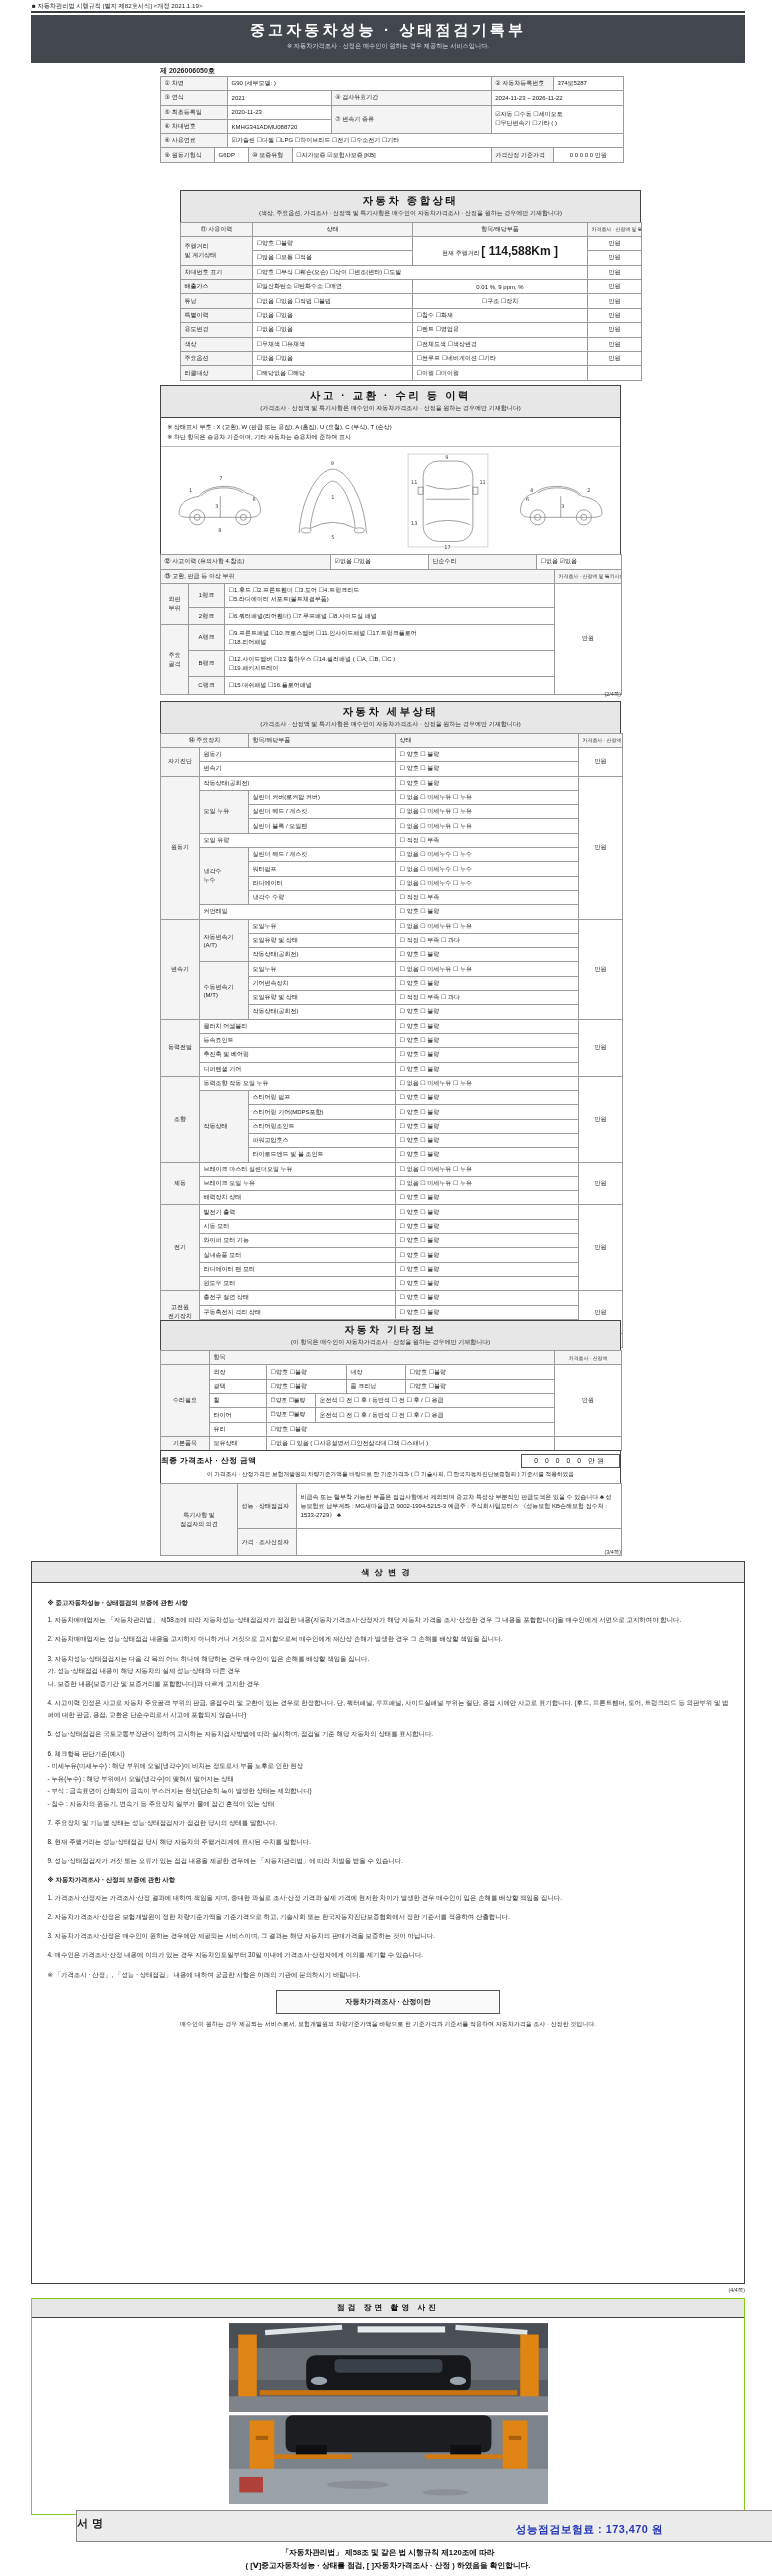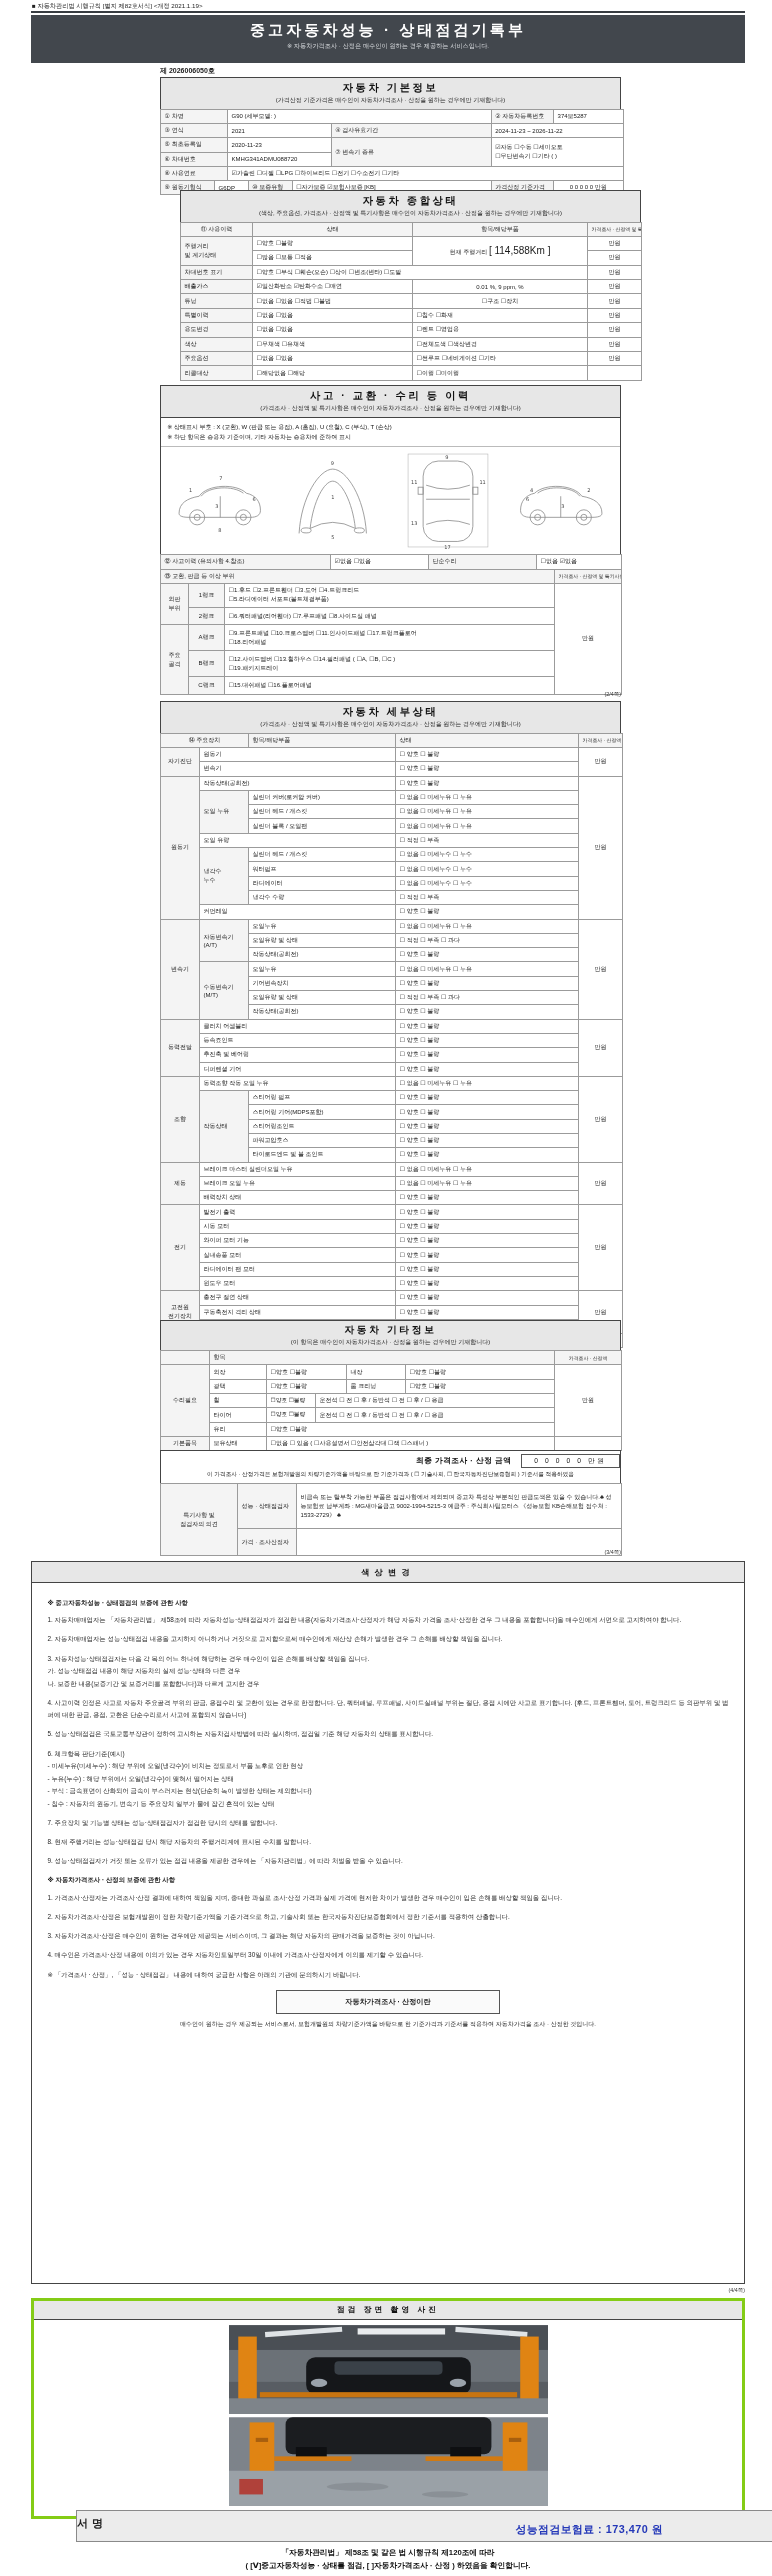--- a/index.html
+++ b/index.html
@@ -29,34 +29,34 @@
   .mt{margin-top:-1px;}
   .marker{font-size:5.4px;color:#333;text-align:right;}
   
   .acbox{box-sizing:border-box;width:461px;border:1px solid #444;background:#fff;}
   .acnotes{padding:4.1px 6.2px;font-size:6px;line-height:1.7;border-bottom:0.5px solid #bbb;}
   .diagrow{display:flex;justify-content:center;align-items:center;gap:14.4px;height:107px;}
   .dg text{font-size:10px;fill:#444;font-family:"DejaVu Sans",sans-serif;}
   .dg path,.dg circle,.dg rect,.dg ellipse,.dg line{fill:none;stroke:#8a8a8a;stroke-width:1.6;}
   
   .fpb{box-sizing:border-box;width:461px;border:1px solid #444;background:#fff;text-align:center;padding:3.1px 0 3.6px;}
-  .fpb .r1{display:flex;justify-content:flex-end;align-items:center;gap:9.3px;}
+  .fpb .r1{display:flex;justify-content:space-between;align-items:center;gap:9.3px;}
   .fpb .l{font-size:7.7px;font-weight:700;letter-spacing:0.5px;}
   .fpb .v{border:1px solid #555;padding:1.5px 12.4px;font-size:6.7px;letter-spacing:2.6px;}
   .fpb .n{font-size:5.7px;margin-top:3.1px;color:#222;}
   
   .nwrap{box-sizing:border-box;border:1px solid #444;background:#fff;}
   .nhead{background:#e7e7e7;border-bottom:1px solid #444;text-align:center;font-weight:700;font-size:8.2px;letter-spacing:5.2px;padding:4.6px 0;}
   .nbody{padding:9.3px 15.5px;font-size:6.4px;line-height:1.95;color:#1d1d1d;text-align:justify;}
   .nsec{font-weight:700;margin:4.1px 0 5.2px;}
   .nitem{margin-bottom:6.7px;white-space:pre-line;}
   .nbox{width:222px;margin:9.3px auto 5.2px;border:1px solid #555;text-align:center;font-weight:700;font-size:7.2px;padding:3.6px 0;background:#fafafa;}
   .nnote{text-align:center;font-size:6px;white-space:normal;}
   
-  .pwrap{box-sizing:border-box;border:3px solid #84cc16;background:#fff;}
+  .pwrap{box-sizing:border-box;border:1px solid #84cc16;background:#fff;}
   .phead{background:#e7e7e7;border-bottom:1px solid #444;text-align:center;font-weight:700;font-size:7.7px;letter-spacing:3.1px;padding:4.1px 0;}
   .pbody{padding:5.2px 0 6.2px;}
   .photo{display:block;margin:0 auto 3.1px;}
   
   .signbox{box-sizing:border-box;background:#ececec;border:1px solid #8a8a8a;position:relative;}
   .signT{font-size:11px;font-weight:600;letter-spacing:4.1px;padding-top:4.6px;color:#222;}
   .fee{position:absolute;right:126px;bottom:3.6px;color:#2438b8;font-size:10.8px;font-weight:700;letter-spacing:0.5px;}
   
   .confirm{text-align:center;font-size:7.7px;font-weight:700;line-height:1.65;color:#111;}
   .meta{font-size:6.2px;color:#222;}
@@ -68,24 +68,20 @@
 
   <div class="abs meta" style="left:32px;top:2.1px;">■ 자동차관리법 시행규칙 [별지 제82호서식] &lt;개정 2021.1.19&gt;</div>
   <div class="abs rule" style="left:31px;top:11.3px;width:714px;height:1.5px;"></div>
   <div class="abs dochdr" style="left:31px;top:15px;width:714px;height:48px;">
     <div class="ht">중고자동차성능 · 상태점검기록부</div>
     <div class="hn">※ 자동차가격조사 · 산정은 매수인이 원하는 경우 제공하는 서비스입니다.</div>
   </div>
   <div class="abs docno" style="left:160px;top:66px;">제 2026006050호</div>
 
   <div class="abs" style="left:160px;top:77px;">
-    <div class="bar">
-      <div class="bt">자동차 기본정보</div>
-      <div class="bs">(가격산정 기준가격은 매수인이 자동차가격조사 · 산정을 원하는 경우에만 기재합니다)</div>
-    </div>
     <table class="ft mt">
       <colgroup>
           <col style="width:54px">
           <col style="width:13px">
           <col style="width:20.6px">
           <col style="width:44px">
           <col style="width:39px">
           <col style="width:31px">
           <col style="width:129px">
           <col style="width:52px">
@@ -151,21 +147,21 @@
         <td class="lab ctr">상태</td>
         <td class="lab ctr">항목/해당부품</td>
         <td class="lab ctr sm">가격조사 · 산정액 및 특기사항</td>
       </tr>
       <tr>
         <td rowspan="2" class="lab ml">주행거리
 및 계기상태</td>
         <td>☐양호   ☐불량</td>
         <td rowspan="2" class="ctr">
           <span>현재 주행거리</span>
-          <span style="font-size:10px;font-weight:400;">[ 114,588Km ]</span>
+          <span style="font-size:12px;font-weight:700;">[ 114,588Km ]</span>
         </td>
         <td class="ctr">만원</td>
       </tr>
       <tr>
         <td>☐많음   ☐보통   ☐적음</td>
         <td class="ctr">만원</td>
       </tr>
       <tr style="height:14.4px;">
         <td class="lab">차대번호 표기</td>
         <td colspan="2">☐양호   ☐부식   ☐훼손(오손)   ☐상이   ☐변조(변타)   ☐도말</td>

